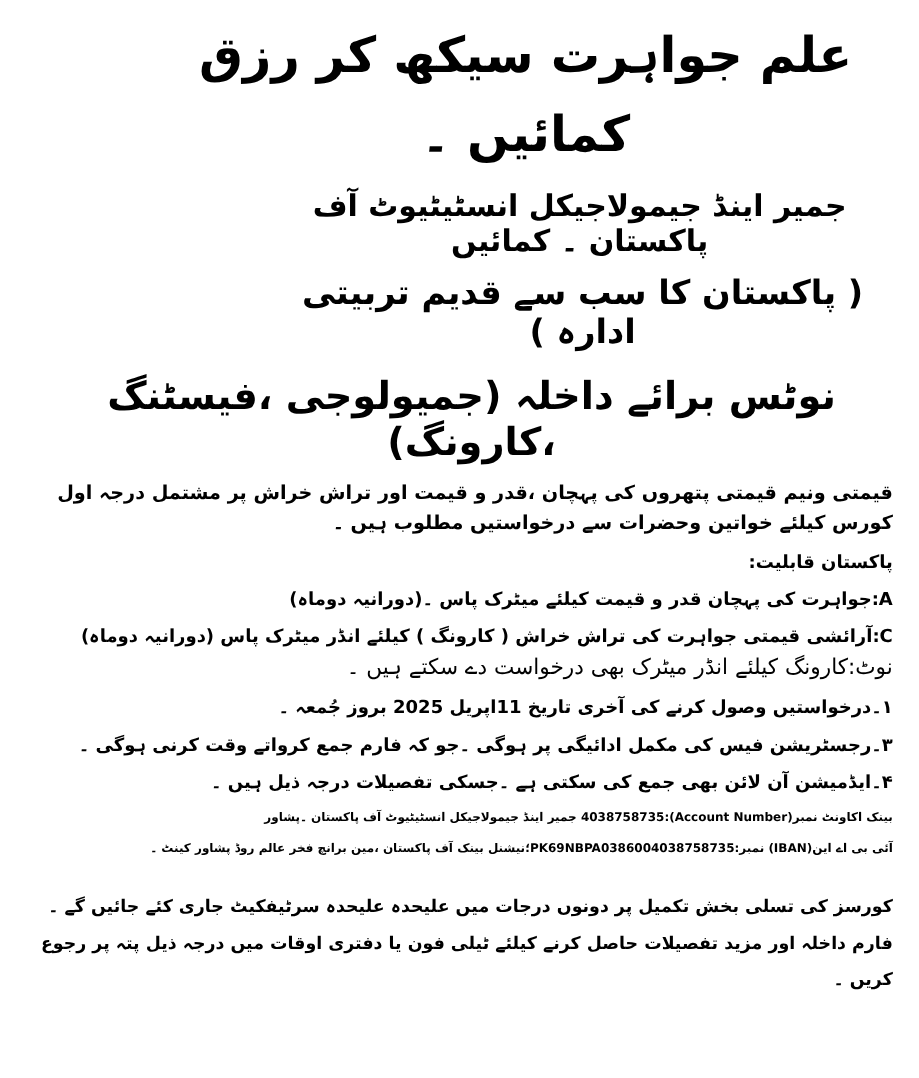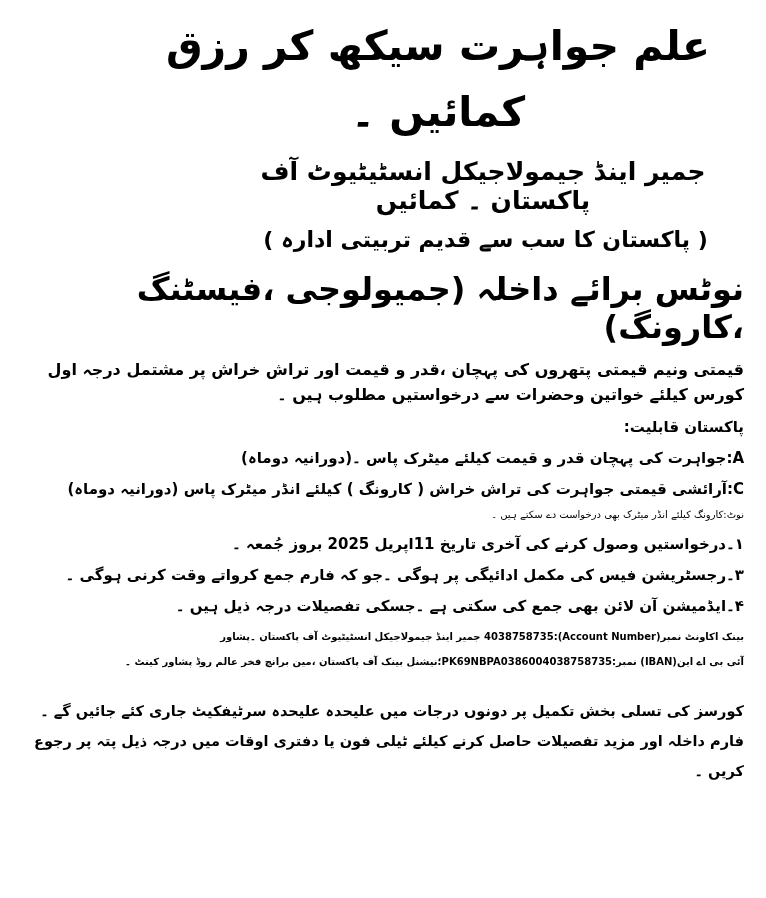--- a/index.html
+++ b/index.html
@@ -33,45 +33,45 @@
   .center-line {
     text-align: center;
     font-weight: bold;
   }
   .institute-line {
     font-size: 25px;
     padding-left: 200px;
     margin: 12px 0 8px 0;
   }
   .tagline-line {
-    font-size: 22px;
+    font-size: 28px;
     padding-left: 205px;
     margin: 12px 0 6px 0;
   }
   .notice-heading {
     font-size: 32px;
     font-weight: bold;
-    text-align: right;
+    text-align: center;
     padding-left: 20px;
     margin: 18px 0 12px 0;
   }
   .body-line {
     font-size: 15px;
     font-weight: bold;
     text-align: right;
     line-height: 1.55;
     margin: 8px 0;
   }
   .intro-line {
     font-size: 16px;
     margin: 12px 0 4px 0;
   }
   .qual-note {
     font-weight: normal;
-    font-size: 10px;
+    font-size: 18px;
   }
   .bank-line {
     font-size: 10px;
     margin: 10px 0;
   }
   .closing-par {
     margin: 26px 0 0 0;
     line-height: 2.1;
     font-size: 14.5px;
   }

